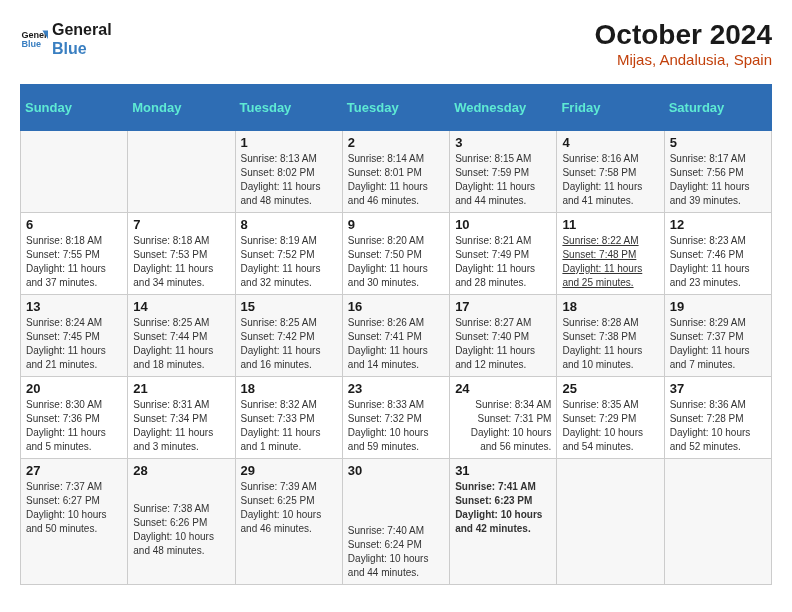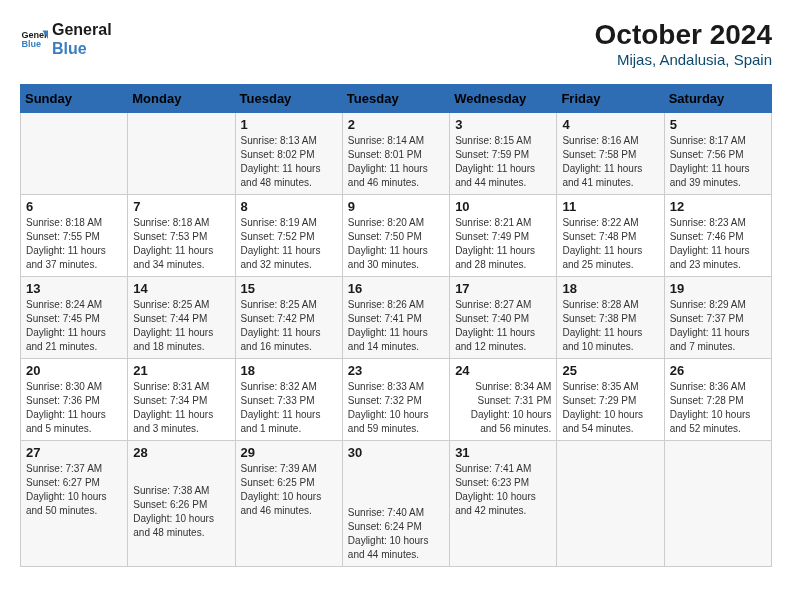--- a/index.html
+++ b/index.html
@@ -29,31 +29,31 @@
       text-align: right;
     }
     .month-year {
       font-size: 28px;
       font-weight: bold;
       color: #1a1a1a;
       line-height: 1.1;
     }
     .location {
       font-size: 15px;
-      color: #0c4a6e;
+      color: #c2410c;
     }
     table {
       width: 100%;
       border-collapse: collapse;
     }
     th {
       background-color: #2e6db4;
-      color: #000000;
+      color: #5eead4;
       font-size: 13px;
-      padding: 6px 4px;
+      padding: 15px 4px;
       text-align: left;
       border: 1px solid #2e6db4;
     }
     td {
       border: 1px solid #ccc;
       vertical-align: top;
       padding: 4px 5px;
       width: calc(100% / 7);
       min-height: 80px;
     }
@@ -175,21 +175,21 @@
 Daylight: 11 hours and 30 minutes.</div>
         </td>
         <td>
           <div class="day-num">10</div>
           <div class="day-detail" style="white-space: pre-line;">Sunrise: 8:21 AM
 Sunset: 7:49 PM
 Daylight: 11 hours and 28 minutes.</div>
         </td>
         <td>
           <div class="day-num">11</div>
-          <div class="day-detail" style="white-space: pre-line;">Sunrise: 8:22 AM
+          <div class="day-detail" style="white-space: pre-line; text-decoration: underline;">Sunrise: 8:22 AM
 Sunset: 7:48 PM
 Daylight: 11 hours and 25 minutes.</div>
         </td>
         <td>
           <div class="day-num">12</div>
           <div class="day-detail" style="white-space: pre-line;">Sunrise: 8:23 AM
 Sunset: 7:46 PM
 Daylight: 11 hours and 23 minutes.</div>
         </td>
       </tr>
@@ -268,21 +268,21 @@
 Sunset: 7:31 PM
 Daylight: 10 hours and 56 minutes.</div>
         </td>
         <td>
           <div class="day-num">25</div>
           <div class="day-detail" style="white-space: pre-line;">Sunrise: 8:35 AM
 Sunset: 7:29 PM
 Daylight: 10 hours and 54 minutes.</div>
         </td>
         <td>
-          <div class="day-num">26</div>
+          <div class="day-num">37</div>
           <div class="day-detail" style="white-space: pre-line;">Sunrise: 8:36 AM
 Sunset: 7:28 PM
 Daylight: 10 hours and 52 minutes.</div>
         </td>
       </tr>
       <tr>
         <td>
           <div class="day-num">27</div>
           <div class="day-detail" style="white-space: pre-line;">Sunrise: 7:37 AM
 Sunset: 6:27 PM
@@ -301,21 +301,21 @@
 Daylight: 10 hours and 46 minutes.</div>
         </td>
         <td>
           <div class="day-num">30</div>
           <div class="day-detail" style="white-space: pre-line; margin-top: 46px;">Sunrise: 7:40 AM
 Sunset: 6:24 PM
 Daylight: 10 hours and 44 minutes.</div>
         </td>
         <td>
           <div class="day-num">31</div>
-          <div class="day-detail" style="white-space: pre-line;">Sunrise: 7:41 AM
+          <div class="day-detail" style="white-space: pre-line; font-weight: bold;">Sunrise: 7:41 AM
 Sunset: 6:23 PM
 Daylight: 10 hours and 42 minutes.</div>
         </td>
         <td class="empty-cell"></td>
         <td class="empty-cell"></td>
       </tr>
     </tbody>
 </table>
 
 </body></html>

